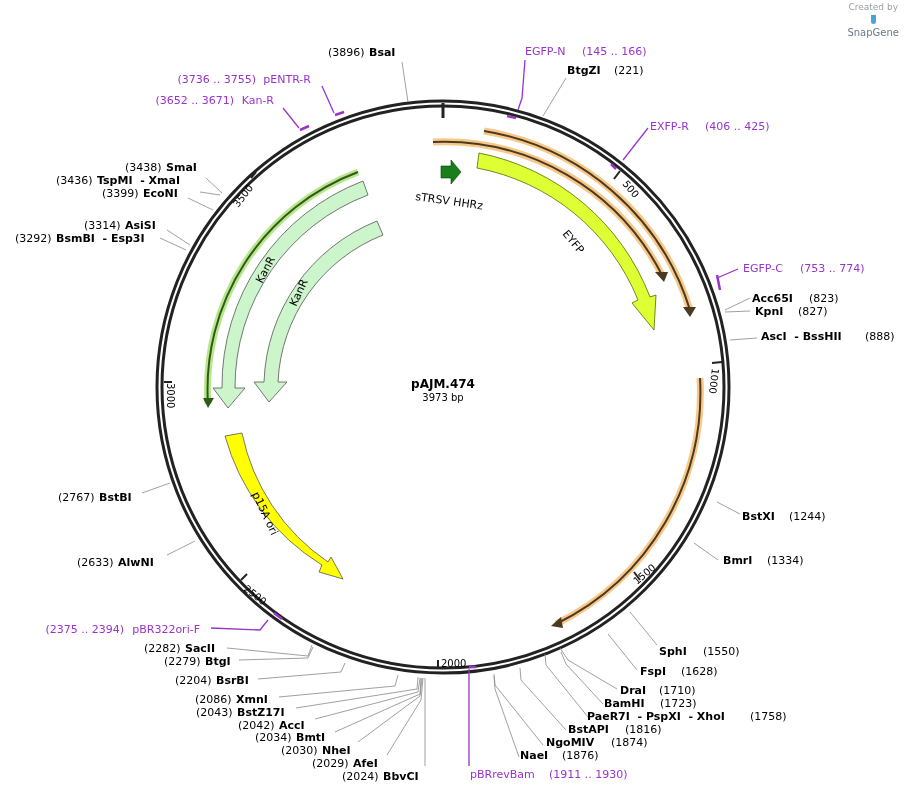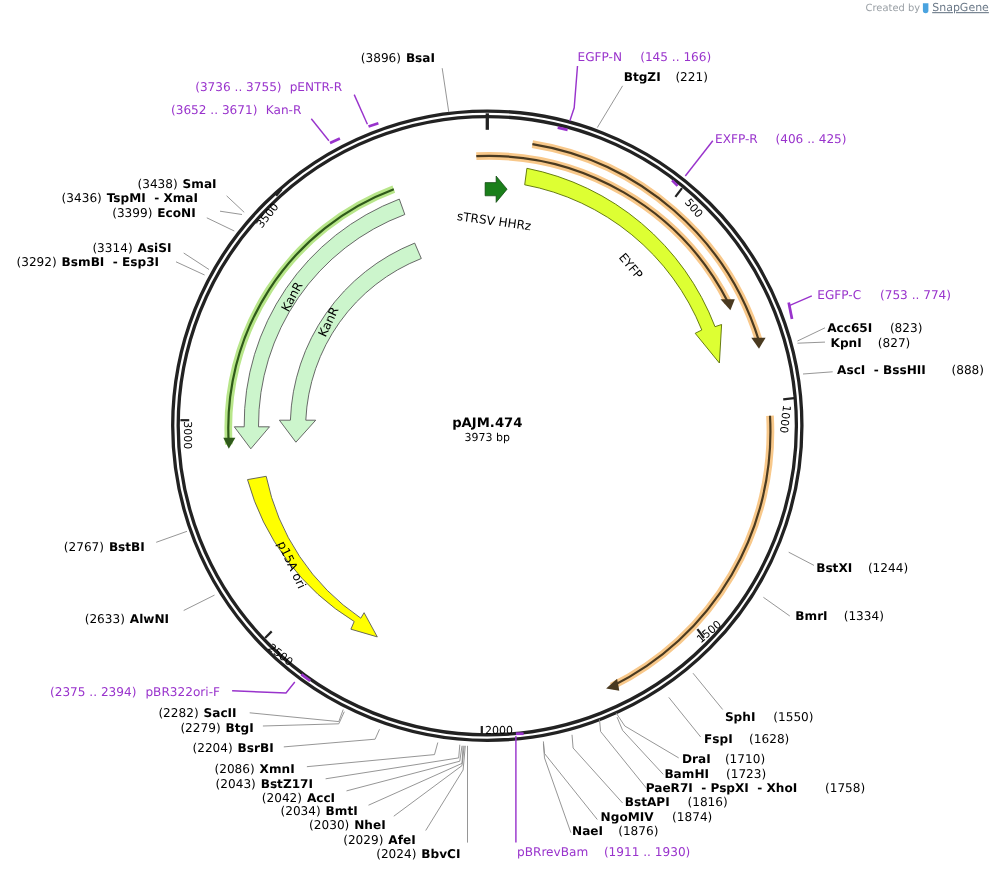--- a/index.html
+++ b/index.html
@@ -2,22 +2,22 @@
 <html><head>
 <meta charset="utf-8">
 <style>
   html, body { margin:0; padding:0; background:#ffffff; }
   body { width:907px; height:794px; position:relative; overflow:hidden; font-family:"DejaVu Sans","Liberation Sans",sans-serif; }
   #map { position:absolute; left:0; top:0; }
   .lbl { font-size:11px; fill:#000; }
   .lbl-b { font-size:11px; font-weight:bold; fill:#000; }
   .primer { font-size:11px; fill:#9933cc; }
   .tick { font-size:10px; fill:#000; }
-  .credit { position:absolute; right:8px; top:2px; font-size:9px; color:#9aa0a6; display:flex; align-items:center; gap:3px; }
-  .credit .logo { font-size:10px; color:#6c7a89;text-decoration:underline; }
+  .credit { position:absolute; right:8px; top:2px; font-size:9px; color:#9aa0a6; display:flex; align-items:center; gap:3px;flex-direction:column; }
+  .credit .logo { font-size:10px; color:#6c7a89; }
   .credit .drop { width:5px; height:9px; background:#4aa3df; border-radius:0 0 3px 3px; display:inline-block; }
 </style>
 </head>
 <body>
 
 <div class="credit">
   <span>Created by</span>
   <span class="drop"></span>
   <span class="logo">SnapGene</span>
 </div>

